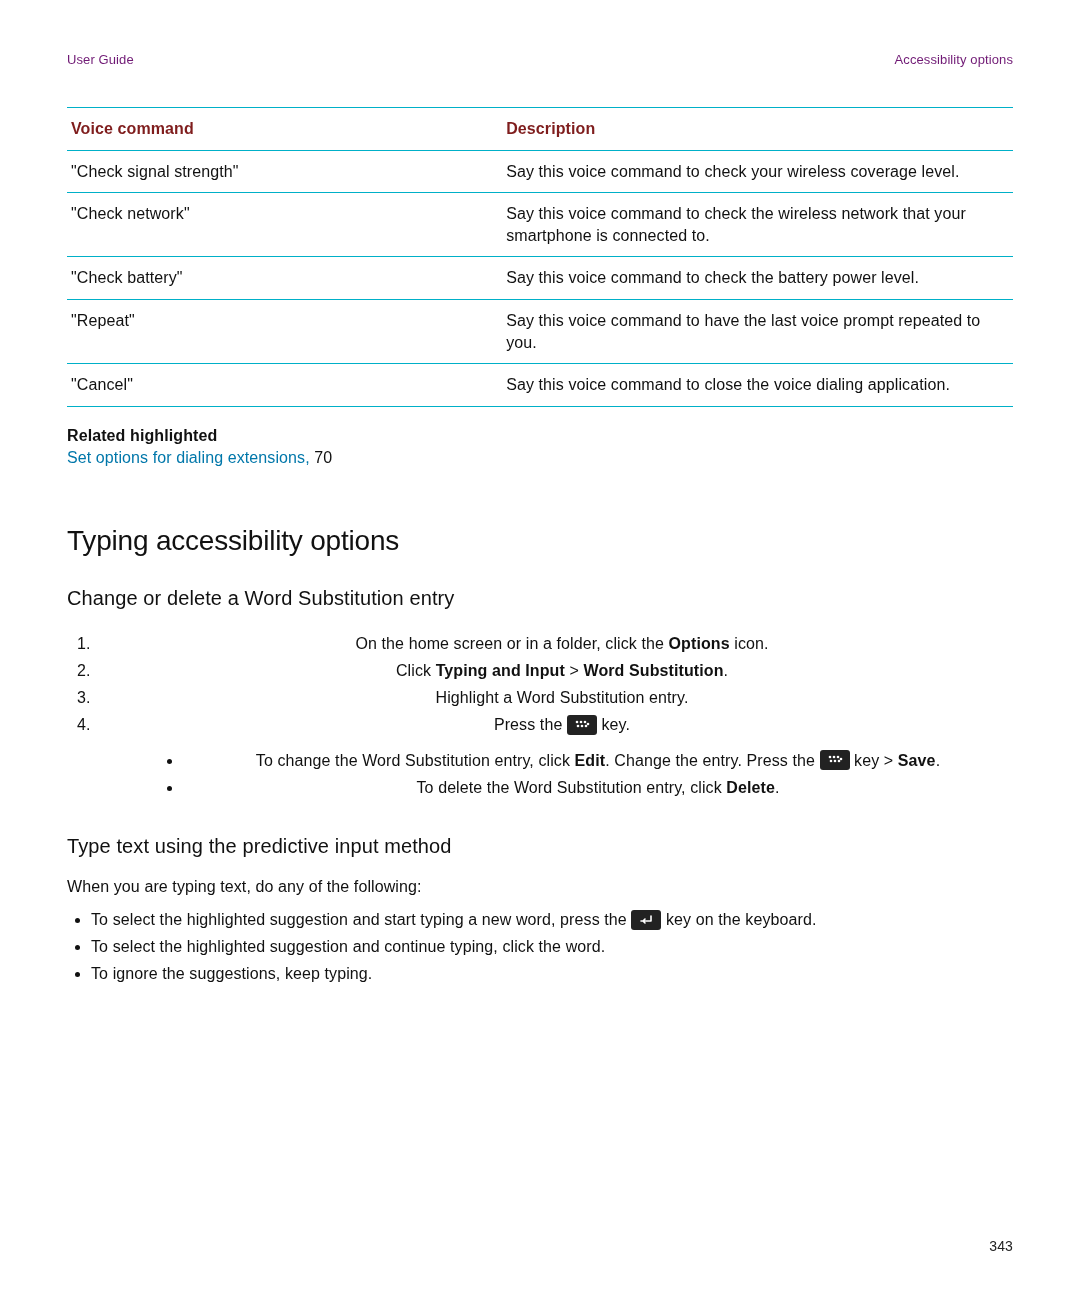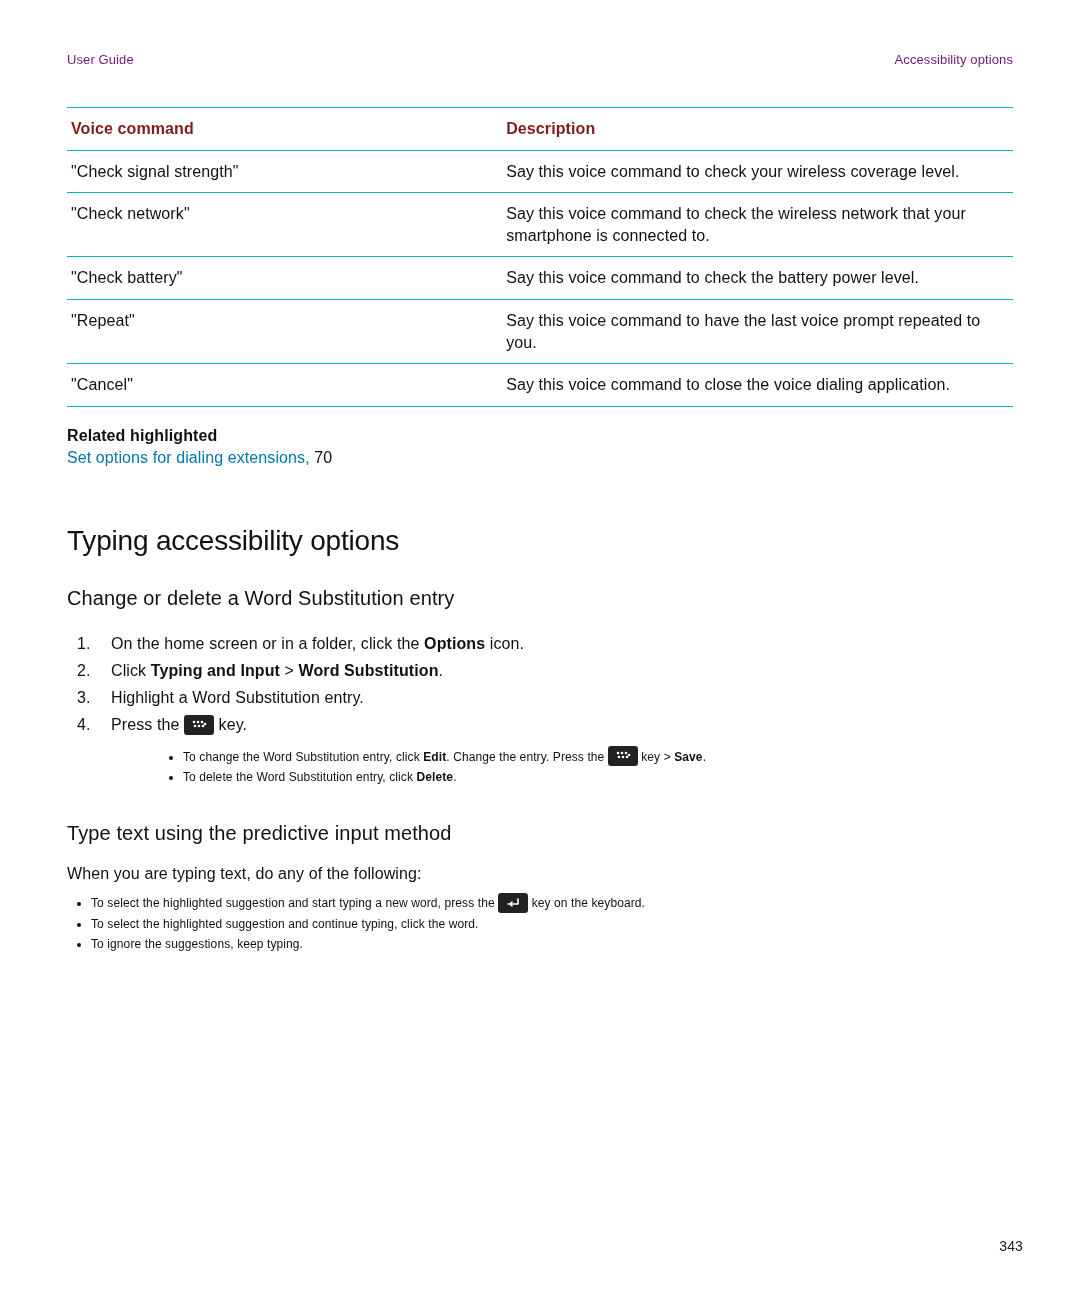--- a/index.html
+++ b/index.html
@@ -62,26 +62,27 @@
     font-size: 20px;
     font-weight: 400;
     margin-top: 18px;
     margin-bottom: 20px;
   }
   ol.steps {
     list-style: decimal;
     padding-left: 28px;
     font-size: 16px;
     line-height: 1.7;
+    text-align: center;
   }
   ol.steps > li { padding-left: 16px; }
   ul.bullets {
     list-style: disc;
     padding-left: 72px;
-    font-size: 12px;
+    font-size: 16px;
     line-height: 1.7;
     margin-top: 8px;
   }
   ul.bullets.top {
     padding-left: 24px;
     margin-top: 10px;
   }
   p.body {
     font-size: 16px;
     margin-top: 14px;
@@ -99,21 +100,21 @@
     width: 30px;
     height: 20px;
     font-size: 11px;
     line-height: 1;
     position: relative;
     top: -1px;
   }
   .key-icon svg { display: block; }
   .page-num {
     position: absolute;
-    right: 57px;
+    right: 67px;
     bottom: 42px;
     font-size: 14px;
     color: #222;
   }
 </style>
 </head>
 <body>
 
 <div class="header-row">
   <span>User Guide</span>

